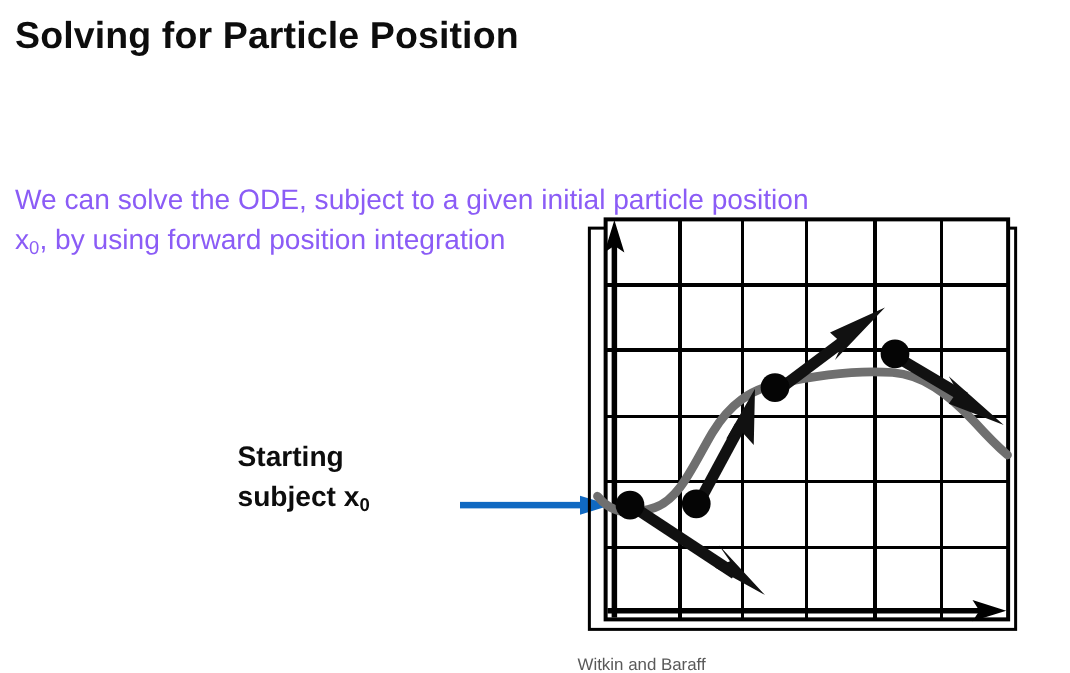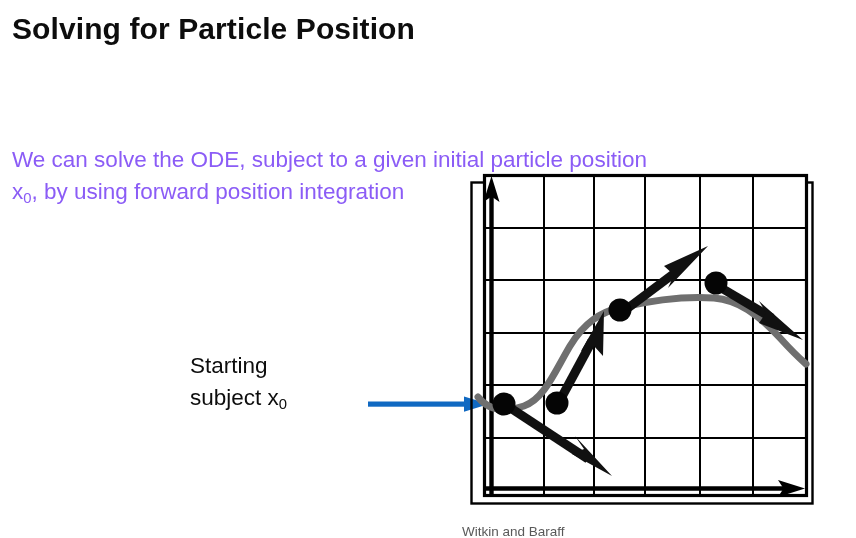--- a/index.html
+++ b/index.html
@@ -50,21 +50,21 @@
     letter-spacing: 0;
   }
 
   
   #callout-label {
     position: absolute;
     left: 190px;
     top: 350px;
     font-size: 22.5px;
     line-height: 32px;
-    font-weight: 400;
+    font-weight: 700;
     color: #0d0d0d;
     white-space: nowrap;
   }
   #callout-label .sub {
     font-size: 0.66em;
     position: relative;
     top: 4px;
   }
 
   

